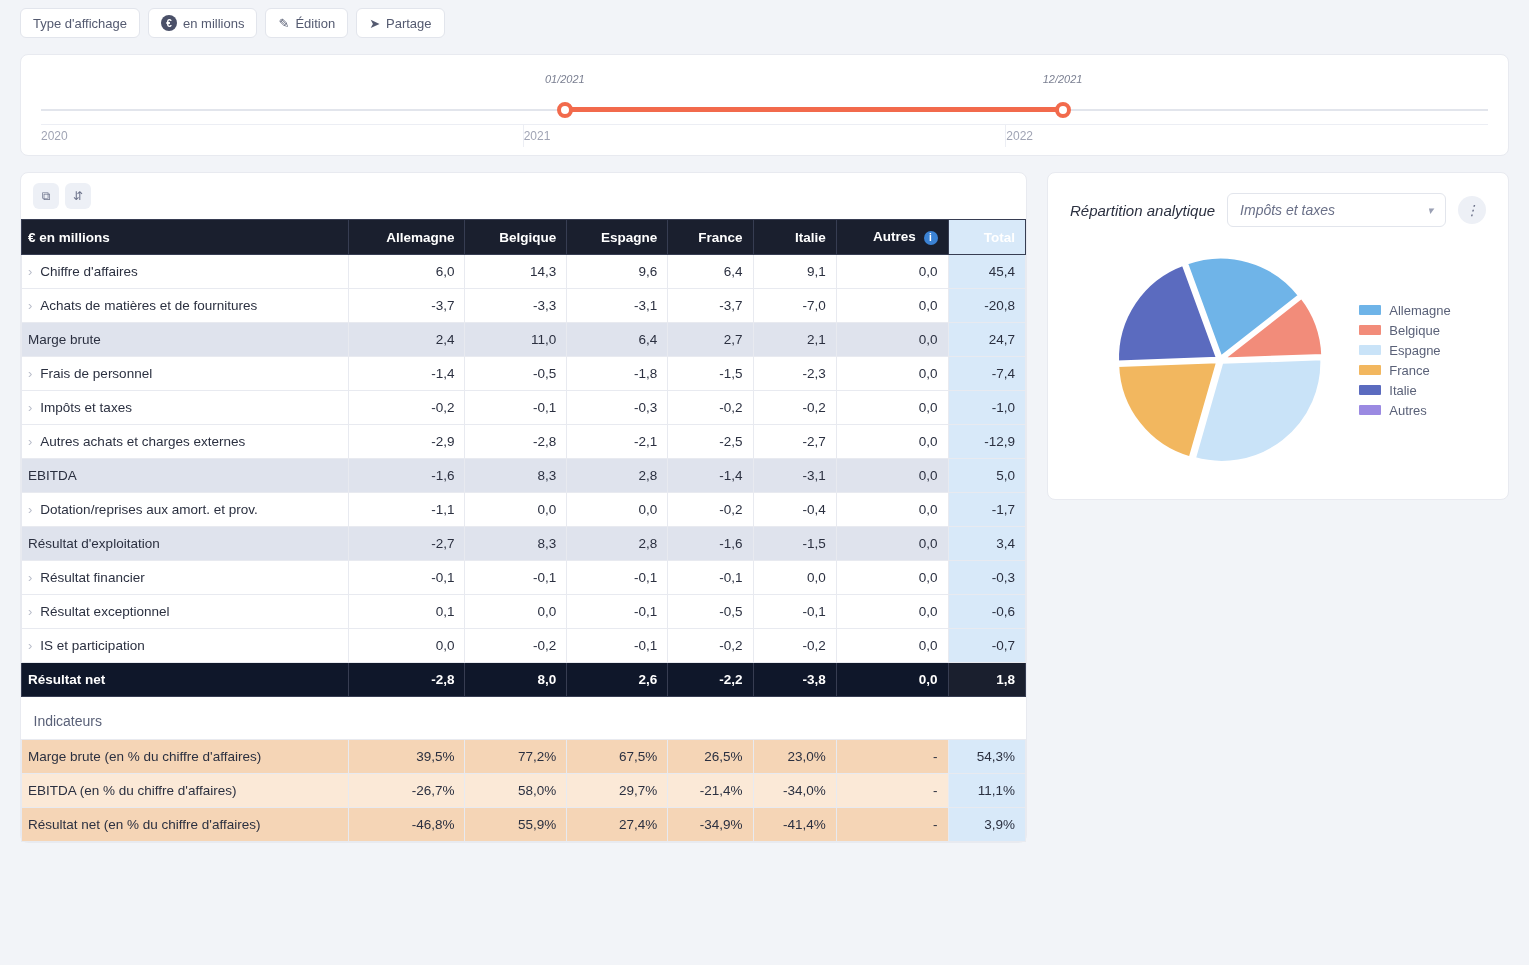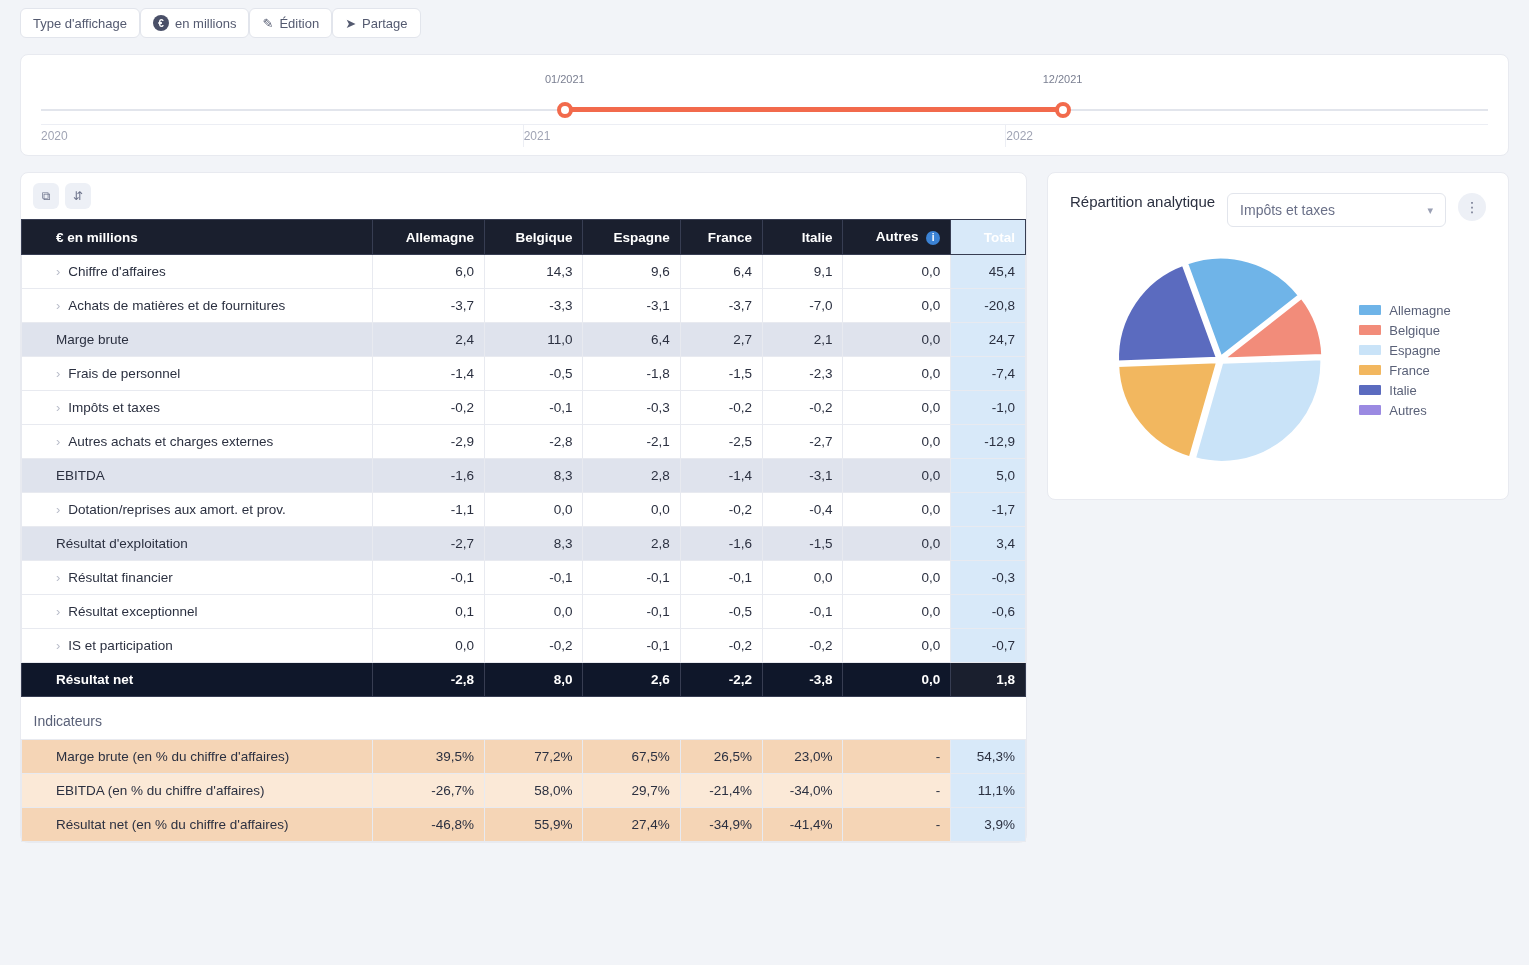--- a/index.html
+++ b/index.html
@@ -4,21 +4,21 @@
 <style>
   * { box-sizing: border-box; margin: 0; padding: 0; }
   body {
     font-family: 'Segoe UI', Arial, sans-serif;
     background: #f2f4f8;
     color: #2b3040;
     font-size: 14px;
     padding: 8px 20px 0 20px;
     width: 1529px;
   }
-  .toolbar { display: flex; margin-bottom: 16px; }
+  .toolbar { display: flex; gap: 8px; margin-bottom: 16px; }
   .tool-btn {
     background: #fff;
     border: 1px solid #e2e5ec;
     border-radius: 6px;
     padding: 6px 12px;
     font-size: 13px;
     color: #545a70;
     display: flex;
     align-items: center;
     gap: 6px;
@@ -30,21 +30,21 @@
     font-size: 10px; font-weight: bold;
   }
   .timeline-card {
     background: #fff;
     border: 1px solid #e8eaf0;
     border-radius: 8px;
     padding: 18px 20px 8px 20px;
     margin-bottom: 16px;
     position: relative;
   }
-  .timeline-labels { position: relative; height: 16px; margin-bottom: 17px; }
+  .timeline-labels { position: relative; height: 16px; margin-bottom: 17px; font-style: italic; }
   .tl-lab { position: absolute; font-size: 11px; color: #7a7f91; transform: translateX(-50%); }
   .timeline-track {
     position: relative; height: 8px; margin: 6px 0 10px 0;
   }
   .tl-base { position: absolute; left: 0; right: 0; top: 3px; height: 2px; background: #e2e5ec; }
   .tl-fill { position: absolute; top: 1px; height: 5px; background: #f26a4c; border-radius: 3px; }
   .tl-handle {
     position: absolute; width: 16px; height: 16px; top: -4px; border-radius: 50%;
     background: #fff; border: 4px solid #f26a4c; transform: translateX(-50%);
   }
@@ -59,40 +59,40 @@
   .table-card { flex: 1; }
   .chart-card { width: 462px; padding: 20px 22px 24px 22px; }
   .table-tools { padding: 10px 12px; display: flex; gap: 6px; }
   .mini-btn {
     width: 26px; height: 26px; border-radius: 6px; background: #edf0f6; color: #6a7088;
     display: flex; align-items: center; justify-content: center; cursor: pointer; font-size: 12px;
   }
 
   table { width: 100%; border-collapse: collapse; }
   th, td { padding: 9px 10px; border: 1px solid #e8eaf0; text-align: right; font-size: 13.5px; }
-  th:first-child, td:first-child { text-align: left; padding-left: 34px; }
+  th:first-child, td:first-child { text-align: left; padding-left: 6px; }
   thead th { background: #1a1f2e; color: #fff; font-weight: 600; border-color: #373d52; }
   thead th:first-child { text-align: left; }
   .row-expand td:first-child::before {
     content: "›"; color: #b8bcc9; margin-right: 8px; font-size: 13px;
   }
   .row-sub td { background: #dfe3ed; font-weight: 500; }
   .row-final td { background: #0f172a; color: #fff; font-weight: 600; border-color: #373d52; }
   .col-total { background: #d8e9f9 !important; }
   .row-final .col-total { background: #1a1f2e !important; }
   .section-title td { padding: 16px 12px 10px 12px; color: #5a6178; border: none; font-size: 14px; }
   .ind-light td { background: #fbe9d7; }
   .ind-dark td { background: #f5d5b6; }
   .info-dot {
     display:inline-block; width:14px; height:14px; border-radius:50%;
     background:#3b82d4; color:#fff; font-size:10px; line-height:14px; text-align:center;
     margin-left:4px;
   }
 
-  .chart-header { display: flex; gap: 12px; margin-bottom: 18px; }
+  .chart-header { display: flex; align-items: center; gap: 12px; margin-bottom: 18px; font-style: italic; }
   .chart-title { color: #2b3040; font-size: 15px; }
   .chart-select {
     flex: 1; border: 1px solid #e2e5ec; border-radius: 6px; padding: 8px 12px;
     color: #6a7088; font-size: 14px; display: flex; justify-content: space-between; align-items: center;
     cursor: pointer;
   }
   .chart-menu {
     width: 28px; height: 28px; border-radius: 50%; background: #edf0f6; color: #6a7088;
     display: flex; align-items: center; justify-content: center; cursor: pointer; font-size: 14px;
   }

